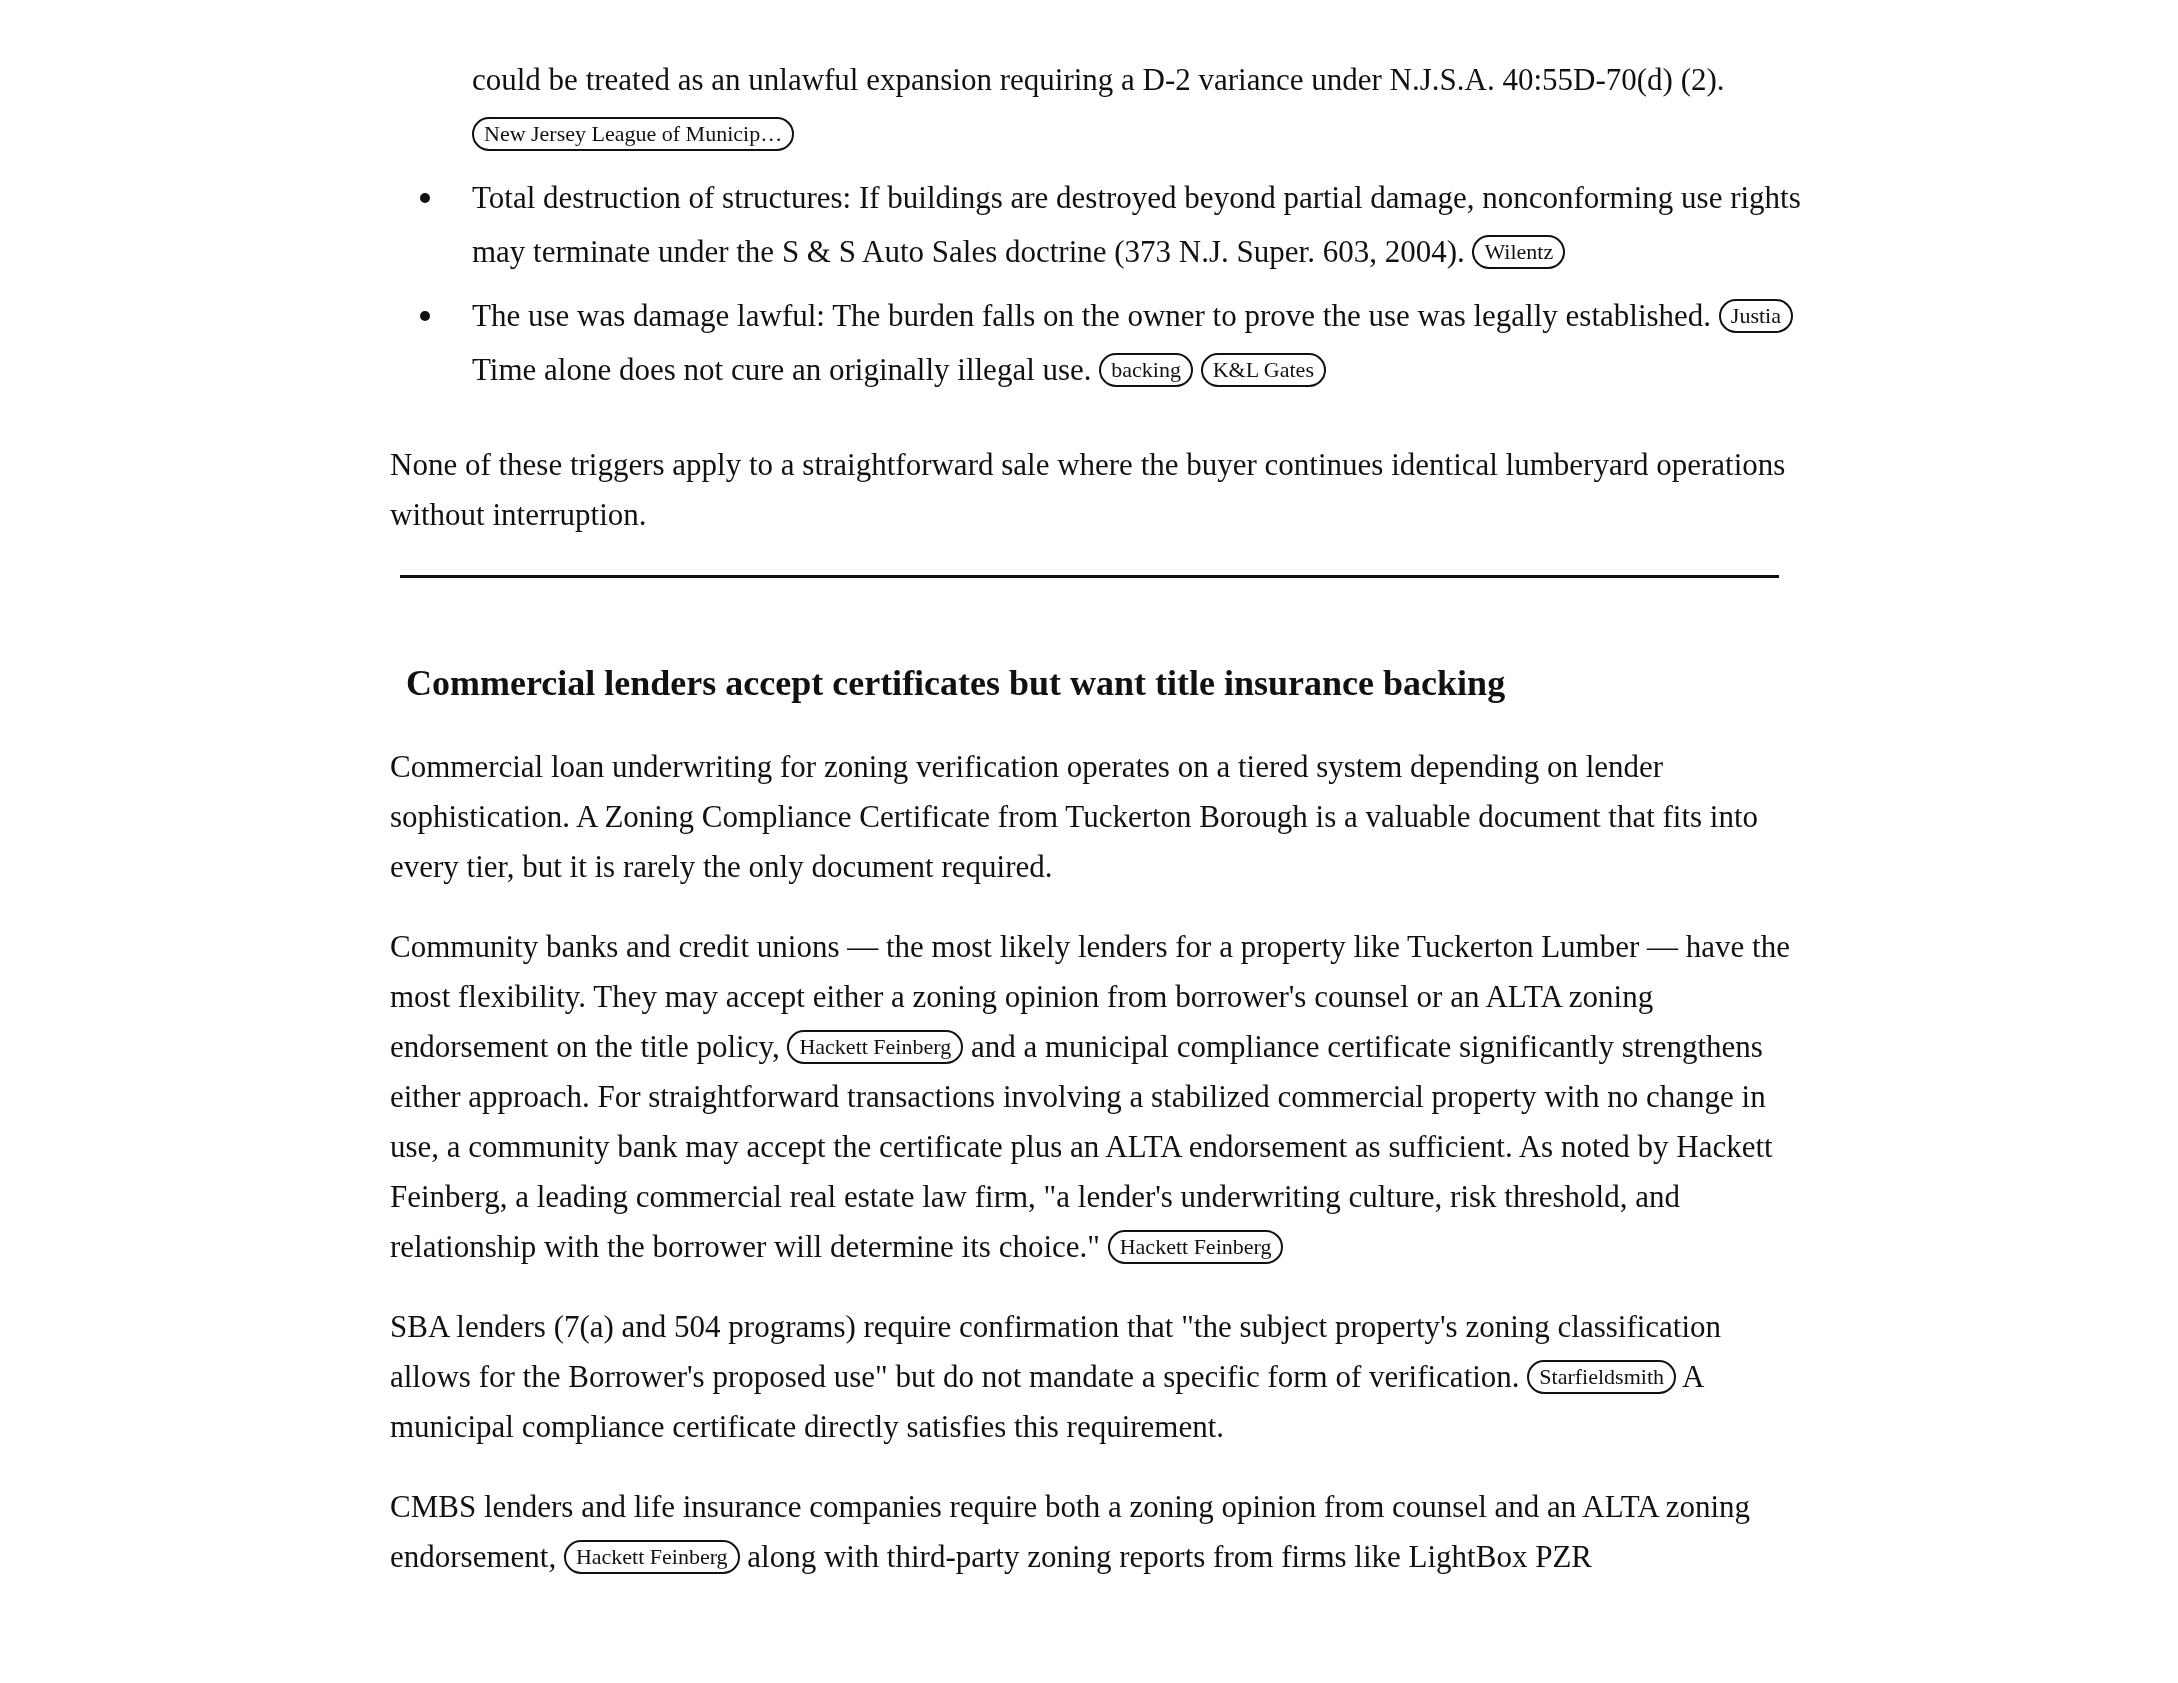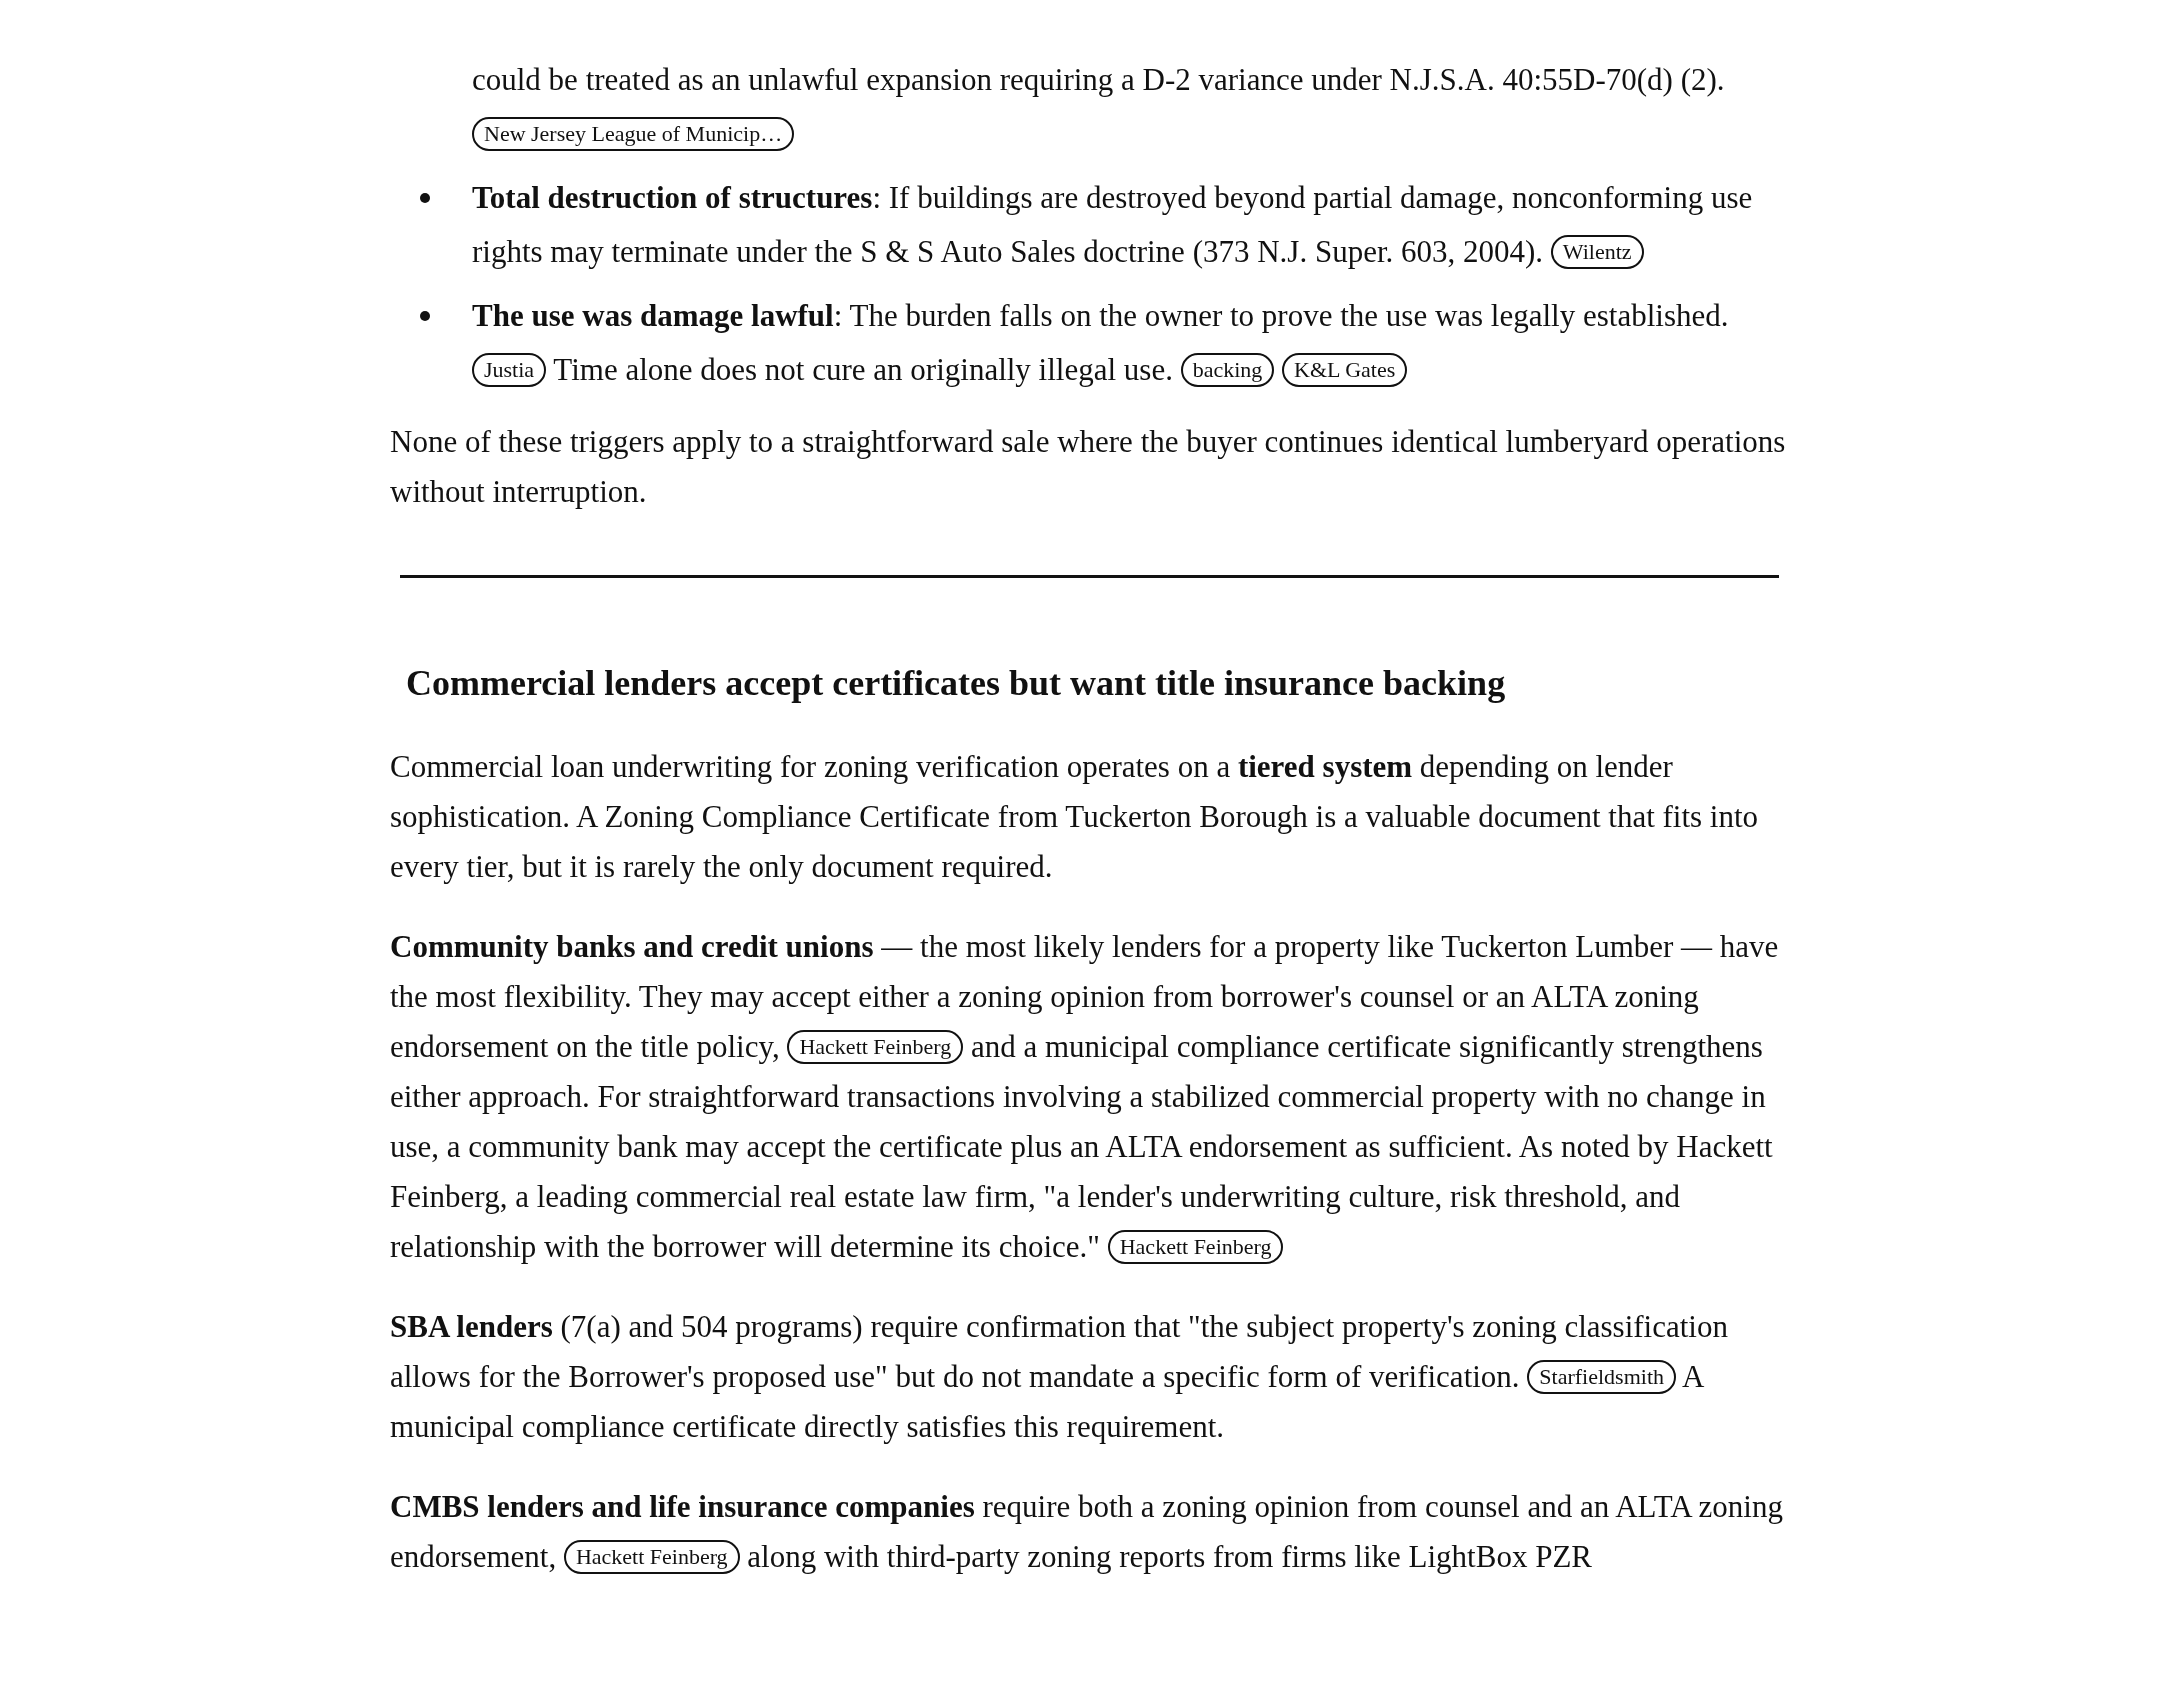--- a/index.html
+++ b/index.html
@@ -42,39 +42,39 @@
     width: 10px;
     height: 10px;
     border-radius: 50%;
     background: #111111;
   }
   .li-first-cont {
     padding-left: 82px;
     line-height: 54px;
     margin-bottom: 10px;
   }
-  b, .bold { font-weight: bold; }
+  b, .bold { font-weight: normal; }
   .pill {
     display: inline-block;
     font-size: 22px;
     line-height: 30px;
     padding: 0 10px;
     border: 2px solid #111111;
     border-radius: 18px;
     vertical-align: 3px;
     color: #111111;
     background: #ffffff;
     cursor: pointer;
     white-space: nowrap;
   }
   p.para {
     margin: 0;
     line-height: 50px;
   }
-  .p-none { position: absolute; top: 417px; left: 0; width: 1406px; }
+  .p-none { position: absolute; top: 440px; left: 0; width: 1406px; }
   .hr {
     position: absolute;
     left: 10px;
     top: 575px;
     width: 1379px;
     height: 3px;
     background: #111111;
   }
   h2.heading {
     position: absolute;

